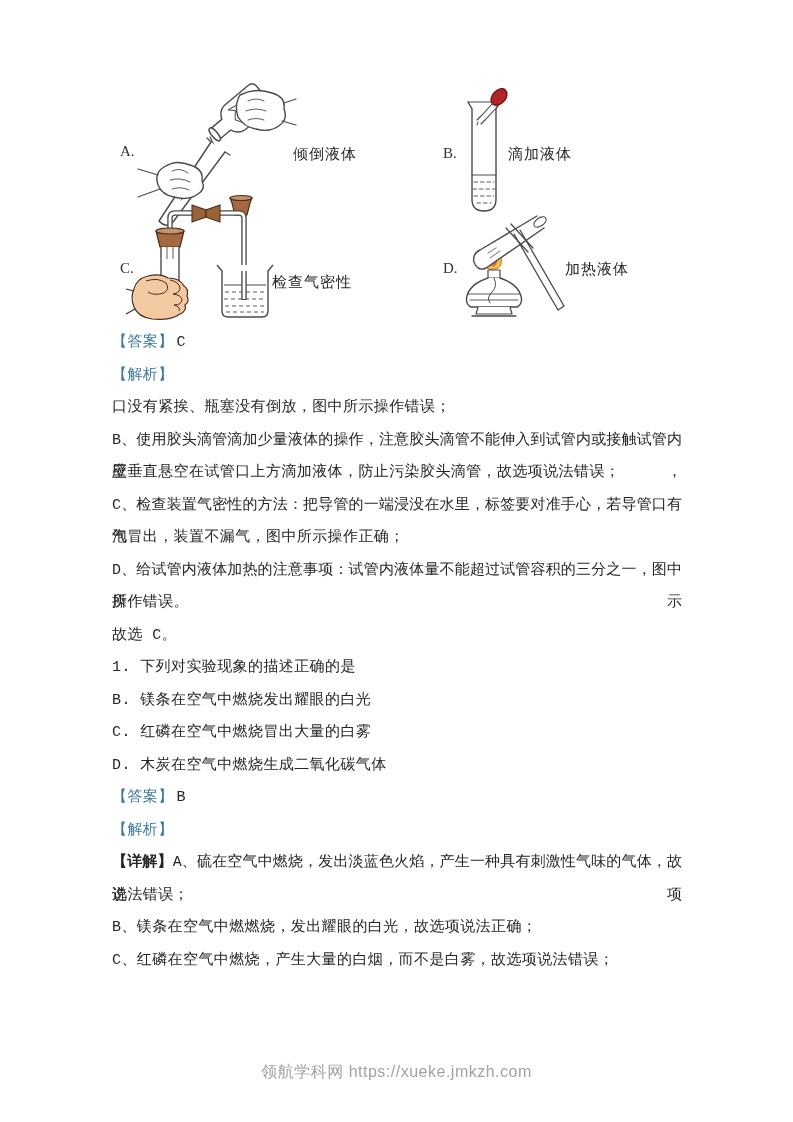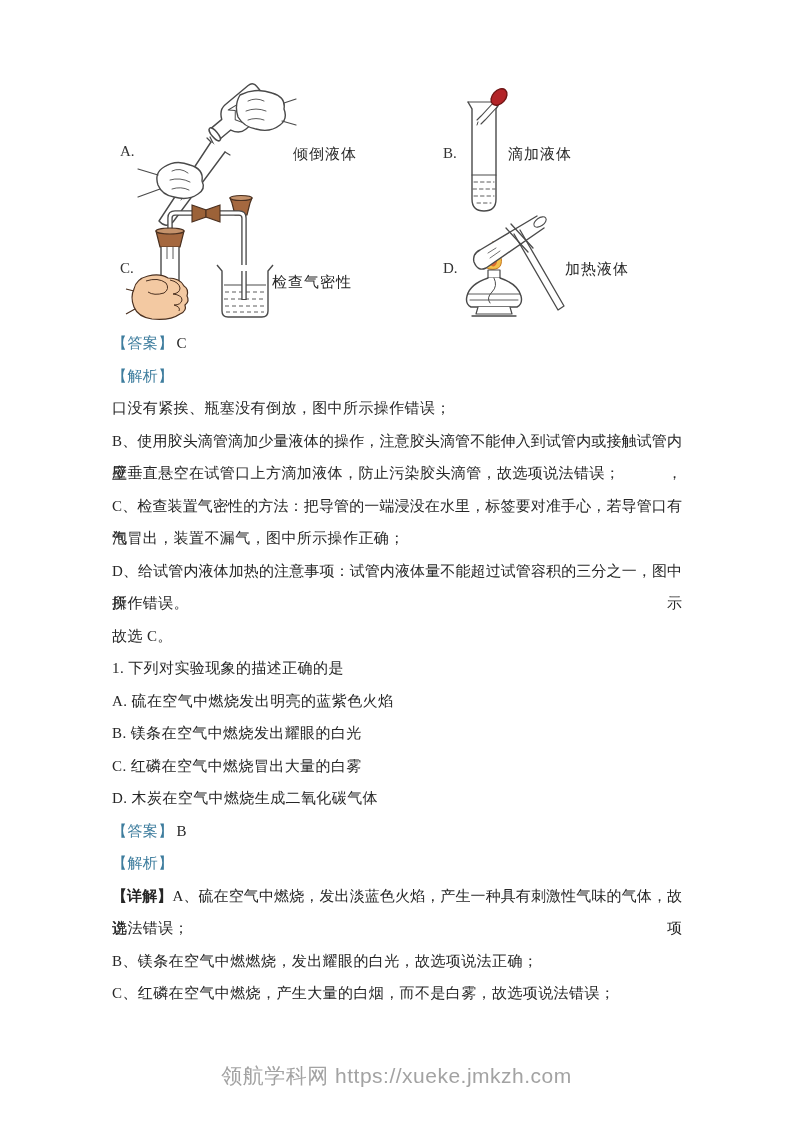--- a/index.html
+++ b/index.html
@@ -18,21 +18,21 @@
   }
   .fig-caption{
     position:absolute;
     font-size:15px;color:#262626;
     letter-spacing:1px;
   }
   .figsvg{position:absolute;}
   
   #textcol{
     position:absolute;
-    left:112px;top:327px;width:570px;
+    left:112px;top:327px;width:570px;font-family:Liberation Mono, monospace;
   }
   .ln{
     height:32.5px;line-height:32.5px;
     font-size:15px;
     white-space:nowrap;
     letter-spacing:0.4px;
   }
   .ln.j{
     white-space:normal;
     text-align:justify;
@@ -41,21 +41,21 @@
   }
   .blue{color:#3e7d9e;}
   .bold{font-weight:bold;}
   .ans{margin-left:3px;}
   
   #footer{
     position:absolute;
     left:0;right:0;top:1062px;
     text-align:center;
     font-family:"Liberation Sans","DejaVu Sans",sans-serif;
-    font-size:21px;
+    font-size:16px;
     color:#a3a3a3;
     letter-spacing:0.5px;
   }
   svg{overflow:visible;}
 </style>
 </head>
 <body>
 
 <div id="page">
 
@@ -200,21 +200,20 @@
     <div class="ln">口没有紧挨、瓶塞没有倒放，图中所示操作错误；</div>
     <div class="ln j">B、使用胶头滴管滴加少量液体的操作，注意胶头滴管不能伸入到试管内或接触试管内壁，</div>
     <div class="ln">应垂直悬空在试管口上方滴加液体，防止污染胶头滴管，故选项说法错误；</div>
     <div class="ln j">C、检查装置气密性的方法：把导管的一端浸没在水里，标签要对准手心，若导管口有气</div>
     <div class="ln">泡冒出，装置不漏气，图中所示操作正确；</div>
     <div class="ln j">D、给试管内液体加热的注意事项：试管内液体量不能超过试管容积的三分之一，图中所示</div>
     <div class="ln">操作错误。</div>
     <div class="ln">故选 C。</div>
 
     <div class="ln">1. 下列对实验现象的描述正确的是</div>
-    <div class="ln">A. 硫在空气中燃烧发出明亮的蓝紫色火焰</div>
     <div class="ln">B. 镁条在空气中燃烧发出耀眼的白光</div>
     <div class="ln">C. 红磷在空气中燃烧冒出大量的白雾</div>
     <div class="ln">D. 木炭在空气中燃烧生成二氧化碳气体</div>
 
     <div class="ln"><span class="blue">【答案】</span><span class="ans">B</span></div>
     <div class="ln"><span class="blue">【解析】</span></div>
 
     <div class="ln j"><span class="bold">【详解】</span><span>A、硫在空气中燃烧，发出淡蓝色火焰，产生一种具有刺激性气味的气体，故选项</span></div>
     <div class="ln">说法错误；</div>
     <div class="ln">B、镁条在空气中燃燃烧，发出耀眼的白光，故选项说法正确；</div>

